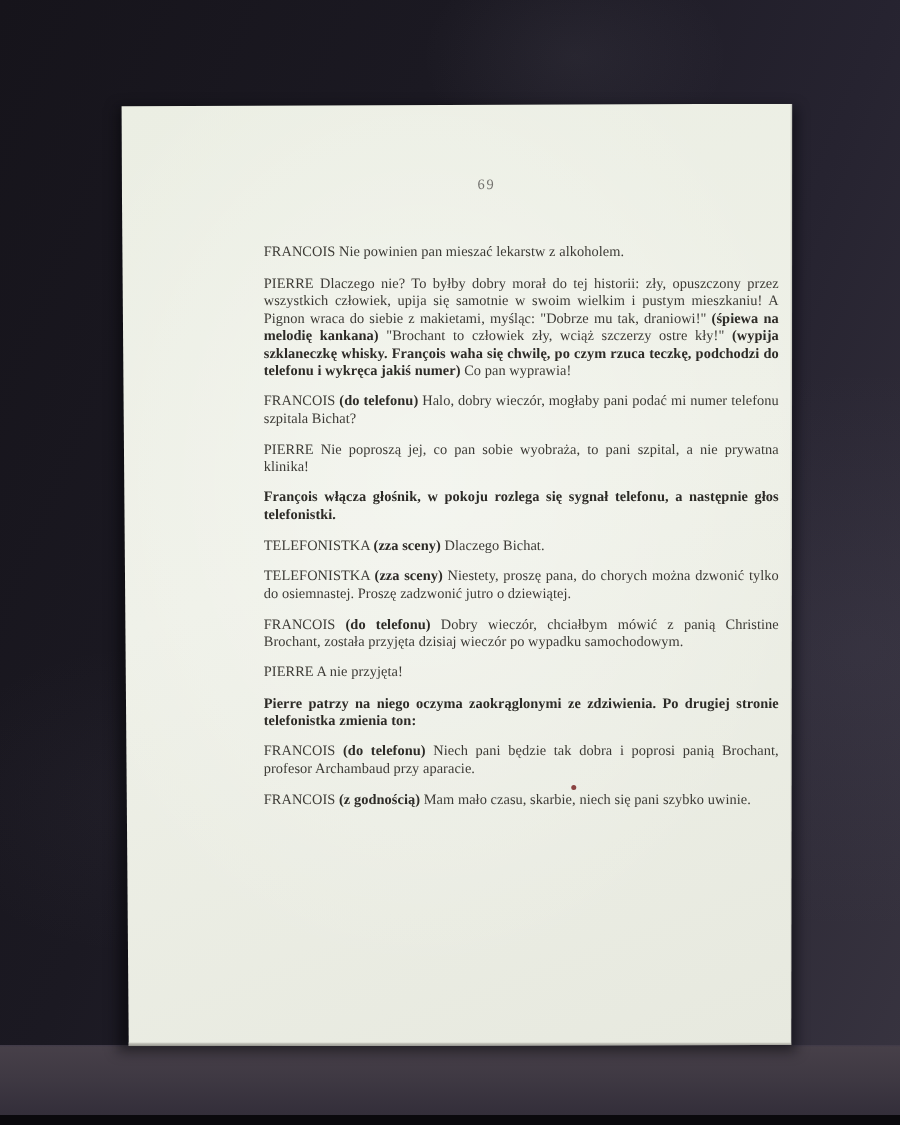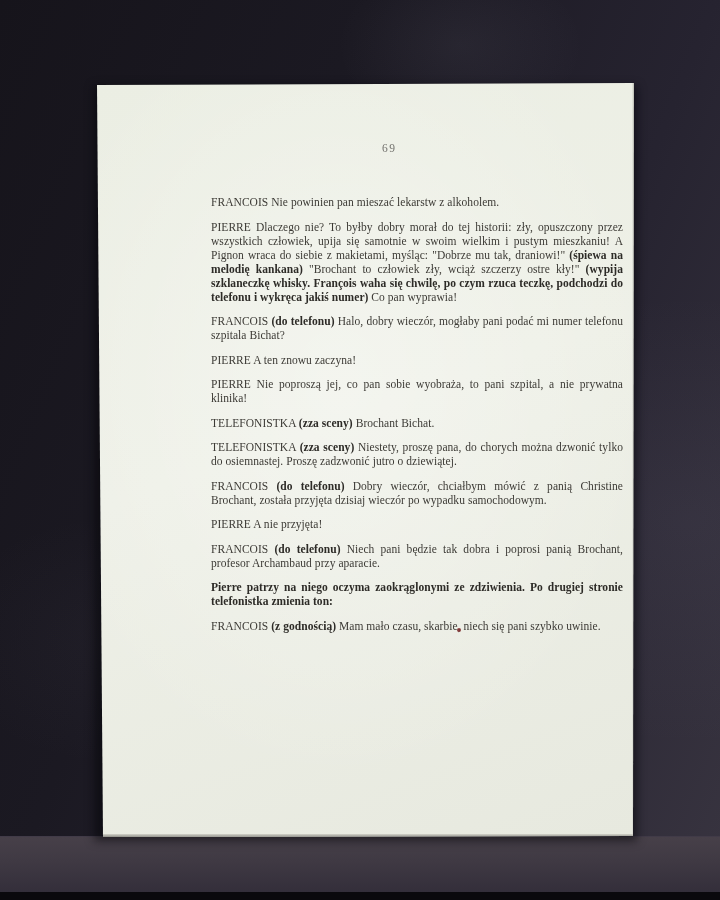--- a/index.html
+++ b/index.html
@@ -87,25 +87,25 @@
   <div class="bottom-strip"></div>
 
   <div class="paper-shadow"></div>
 
   <div class="paper">
     <div class="page-number">69</div>
     <div class="text-block">
         <p class="para"><span class="seg">FRANCOIS Nie powinien pan mieszać lekarstw z alkoholem.</span></p>
         <p class="para"><span class="seg">PIERRE Dlaczego nie? To byłby dobry morał do tej historii: zły, opuszczony przez wszystkich człowiek, upija się samotnie w swoim wielkim i pustym mieszkaniu! A Pignon wraca do siebie z makietami, myśląc: "Dobrze mu tak, draniowi!" </span><span class="seg bold">(śpiewa na melodię kankana)</span><span class="seg"> "Brochant to człowiek zły, wciąż szczerzy ostre kły!" </span><span class="seg bold">(wypija szklaneczkę whisky. François waha się chwilę, po czym rzuca teczkę, podchodzi do telefonu i wykręca jakiś numer)</span><span class="seg"> Co pan wyprawia!</span></p>
         <p class="para"><span class="seg">FRANCOIS </span><span class="seg bold">(do telefonu)</span><span class="seg"> Halo, dobry wieczór, mogłaby pani podać mi numer telefonu szpitala Bichat?</span></p>
-        <p class="para"><span class="seg">PIERRE A ten znowu zaczyna!</span></p>
         <p class="para"><span class="seg">PIERRE Nie poproszą jej, co pan sobie wyobraża, to pani szpital, a nie prywatna klinika!</span></p>
-        <p class="para"><span class="seg">TELEFONISTKA </span><span class="seg bold">(zza sceny)</span><span class="seg"> Brochant Bichat.</span></p>
+        <p class="para"><span class="seg bold">François włącza głośnik, w pokoju rozlega się sygnał telefonu, a następnie głos telefonistki.</span></p>
+        <p class="para"><span class="seg">TELEFONISTKA </span><span class="seg bold">(zza sceny)</span><span class="seg"> Dlaczego Bichat.</span></p>
         <p class="para"><span class="seg">TELEFONISTKA </span><span class="seg bold">(zza sceny)</span><span class="seg"> Niestety, proszę pana, do chorych można dzwonić tylko do osiemnastej. Proszę zadzwonić jutro o dziewiątej.</span></p>
         <p class="para"><span class="seg">FRANCOIS </span><span class="seg bold">(do telefonu)</span><span class="seg"> Dobry wieczór, chciałbym mówić z panią Christine Brochant, została przyjęta dzisiaj wieczór po wypadku samochodowym.</span></p>
         <p class="para"><span class="seg">PIERRE A nie przyjęta!</span></p>
+        <p class="para"><span class="seg bold">Pierre patrzy na niego oczyma zaokrąglonymi ze zdziwienia. Po drugiej stronie telefonistka zmienia ton:</span></p>
         <p class="para"><span class="seg">FRANCOIS </span><span class="seg bold">(do telefonu)</span><span class="seg"> Niech pani będzie tak dobra i poprosi panią Brochant, profesor Archambaud przy aparacie.</span></p>
-        <p class="para"><span class="seg bold">Pierre patrzy na niego oczyma zaokrąglonymi ze zdziwienia. Po drugiej stronie telefonistka zmienia ton:</span></p>
         <p class="para"><span class="seg">FRANCOIS </span><span class="seg bold">(z godnością)</span><span class="seg"> Mam mało czasu, skarbie, niech się pani szybko uwinie.</span></p>
       </div>
     <div class="red-speck"></div>
   </div>
 </div>
 
 </body></html>

